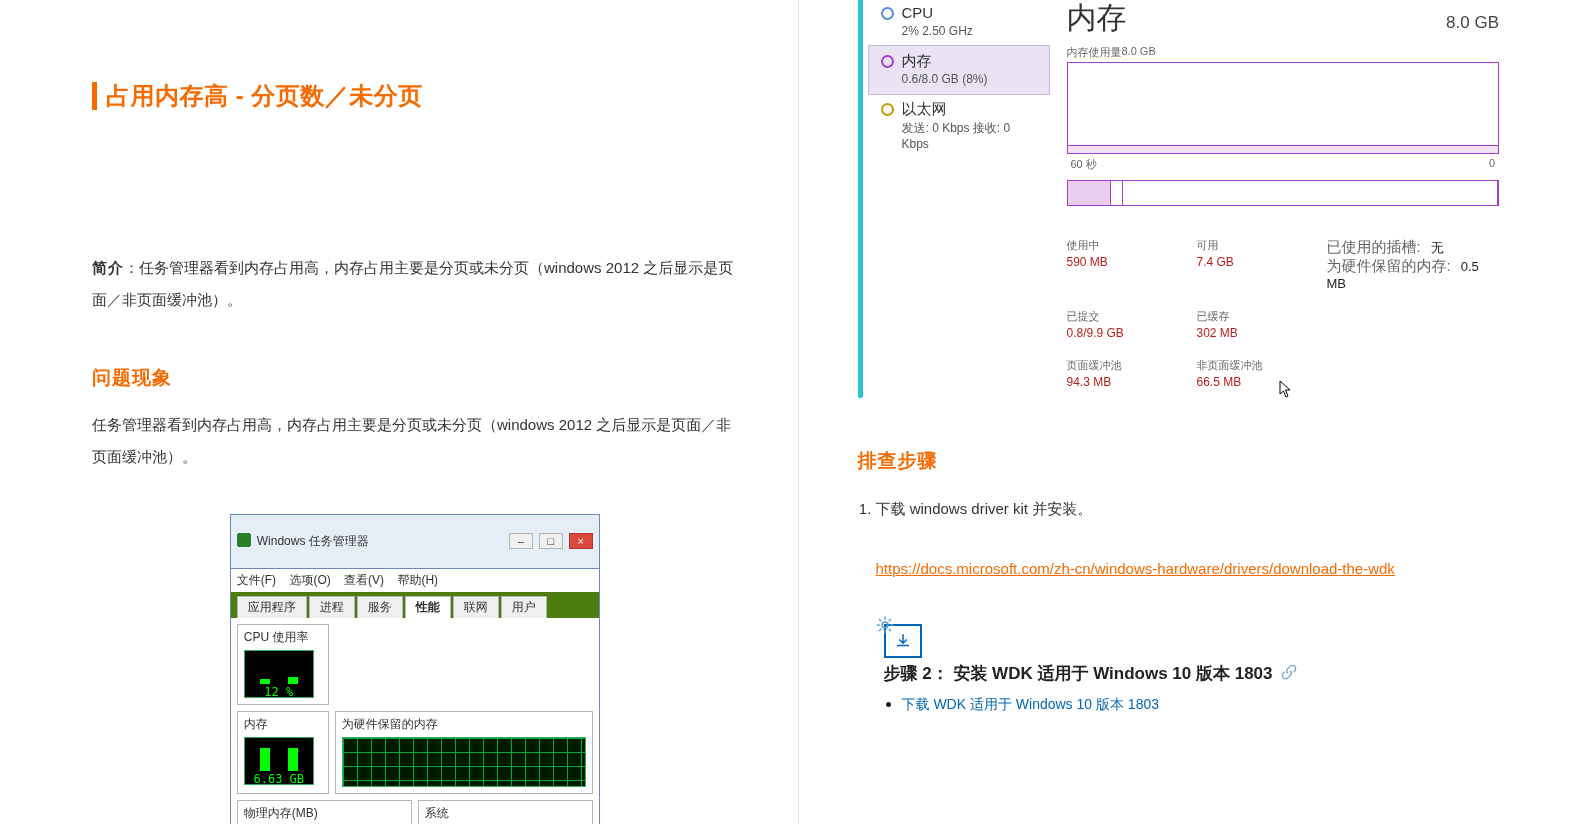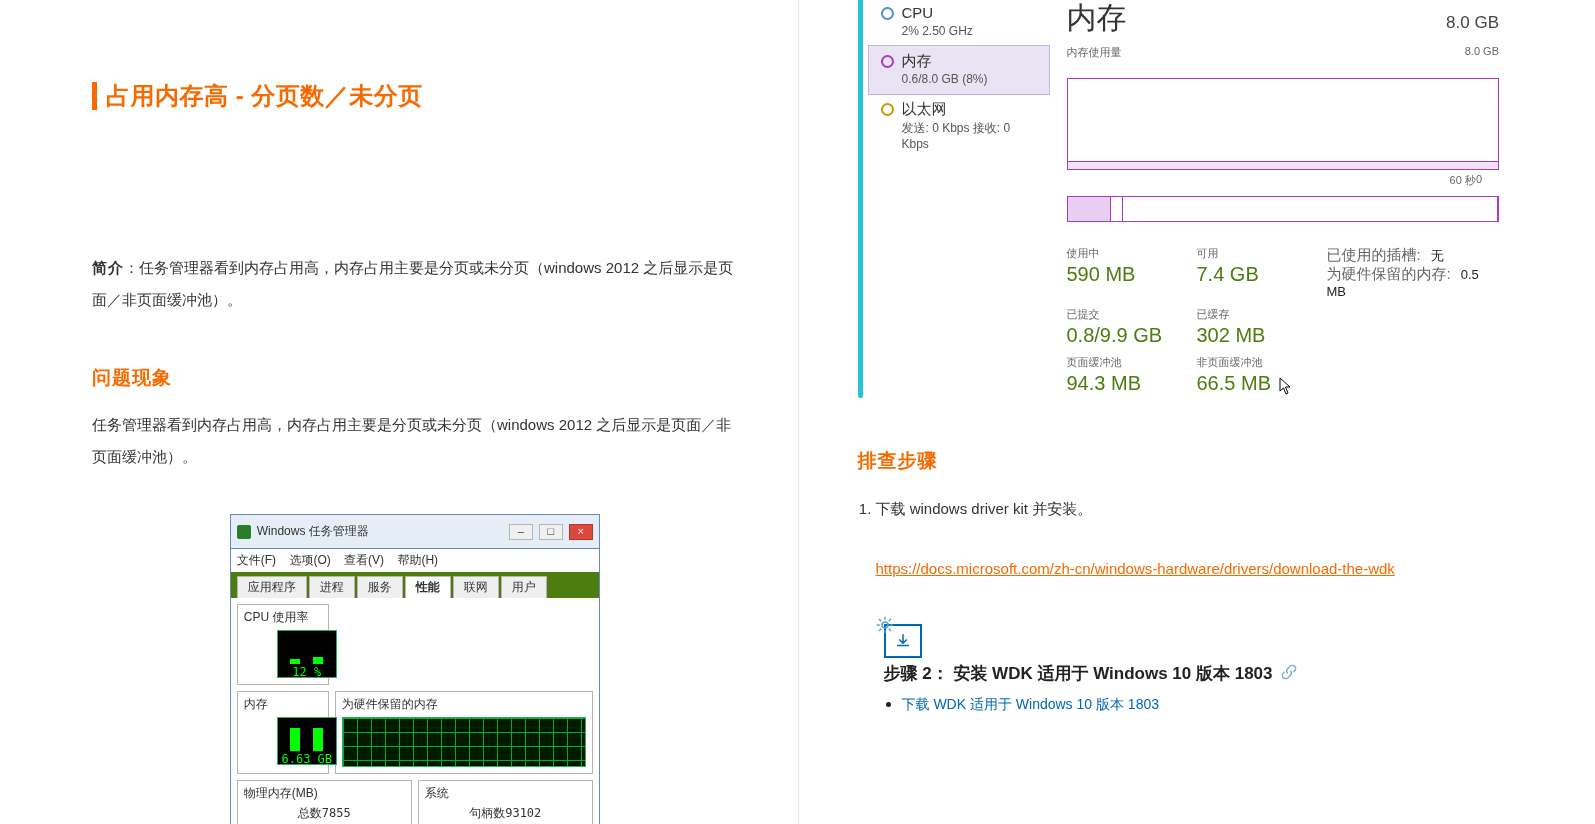--- a/index.html
+++ b/index.html
@@ -78,22 +78,22 @@
   .tm-legacy {
     width: 370px;
     margin: 42px auto 0 auto;
     border: 1px solid var(--win-border);
     background: #fff;
     font-family: "Microsoft YaHei", SimSun, sans-serif;
     font-size: 12px;
   }
   .tm-titlebar {
     background: var(--win-chrome);
-    padding: 8px 6px;
-    display:flex; align-items:center; gap:6px;
+    padding: 18px 6px;
+    display:flex; gap:6px;
     border-bottom:1px solid var(--win-border);
   }
   .tm-titlebar .icon { width:14px; height:14px; background:#2a7e2a; border-radius:2px; }
   .tm-titlebar .title { flex:1; }
   .tm-titlebar .win-btn {
     width:24px; height:16px; display:inline-flex; align-items:center; justify-content:center;
     background:#f0f0f0; border:1px solid #b5b5b5; font-size:11px; line-height:1;
   }
   .tm-titlebar .win-btn.close { background:#d94a3d; color:#fff; border-color:#b33; }
 
@@ -115,21 +115,21 @@
     border:1px solid #b5b5b5; background:#fff; padding:4px 6px 6px 6px;
     font-size:12px;
   }
   .tm-panel.small { width:92px; }
   .tm-panel.wide { flex:1; }
   .tm-panel .pname { margin-bottom:4px; }
 
   .gauge, .graph {
     height:48px; background:#000; border:1px solid #3a6; position:relative; overflow:hidden;
   }
-  .gauge { width:60px;margin-left:33px; }
+  .gauge { width:70px; }
   .gauge .bars {
     position:absolute; bottom:0; left:0; right:0; display:flex; justify-content:space-around;
     align-items:flex-end; height:100%; padding:2px 6px;
   }
   .gauge .bars span { display:block; width:10px; background:var(--tm-green); }
   .gauge .val {
     position:absolute; left:0; right:0; bottom:-2px; text-align:center;
     color:var(--tm-green); font-family:Consolas,monospace; font-size:12px;
     background:#000; padding-top:1px;
   }
@@ -180,41 +180,41 @@
   .perf-item.mem .ring { border-color:var(--mem-purple); }
   .perf-item.net .ring { border-color:#c69a00; }
   .perf-item.mem { background:#e9e3f3; outline:1px solid #c8b4e0; }
   .perf-item .pi-title { font-size:15px; line-height:1.2; }
   .perf-item .pi-sub   { color:#555; font-size:12px; margin-top:2px; }
 
   .perf-pane { flex:1; padding:0 4px 0 18px; }
   .perf-pane .hdr { display:flex; align-items:baseline; justify-content:space-between; }
   .perf-pane .hdr .big { font-size:30px; font-weight:500; }
   .perf-pane .hdr .tot { font-size:17px; color:#444; }
-  .pp-sub { display:flex; justify-content:space-between; font-size:11px; color:#666; margin:6px 0 18px; }
+  .pp-sub { display:flex; justify-content:flex-start; font-size:11px; color:#666; margin:6px 0 2px; }
   .pp-chart {
     height:92px; border:1px solid var(--mem-purple); position:relative; background:#fff;
   }
   .pp-chart .fill {
     position:absolute; left:0; right:0; bottom:0; height:8px;
     background:rgba(168,60,200,.15); border-top:1px solid var(--mem-purple);
   }
-  .pp-axis { display:flex; justify-content:flex-end; font-size:11px; color:#666; margin:3px 17px 8px; }
+  .pp-axis { display:flex; justify-content:space-between; font-size:11px; color:#666; margin:3px 4px 8px; }
   .pp-sub2 { font-size:11px; color:#666; margin-bottom:2px; }
   .pp-slab {
     height:26px; border:1px solid var(--mem-purple); display:flex;
   }
   .pp-slab span { border-right:1px solid var(--mem-purple); }
   .pp-slab .u  { width:10%; background:rgba(168,60,200,.25); }
   .pp-slab .c  { width:3%;  }
   .pp-slab .f  { flex:1; }
 
-  .pp-stats { margin-top:24px; display:grid; grid-template-columns: 130px 130px auto; row-gap:8px; font-size:12px; color:#555;}
+  .pp-stats { margin-top:32px; display:grid; grid-template-columns: 130px 130px auto; row-gap:18px; font-size:12px; color:#555;}
   .pp-stats .lbl { font-size:11px; color:#666; }
-  .pp-stats .val { font-size:20px; color:#4d7c0f; margin-top:2px; }
+  .pp-stats .val { font-size:12px; color:#b91c1c; margin-top:2px; }
   .pp-stats .cell { }
   .pp-stats .right .lbl2 { font-size:15px; color:#666; }
   .pp-stats .right .val2 { font-size:13px; color:#222; }
 
   .cursor {
     position:absolute; width:14px; height:18px; pointer-events:none;
   }
   .cursor svg { width:14px; height:18px; }
 
   ol.steps { margin: 20px 0 0 0; padding-left: 1.2em; line-height:2; }

